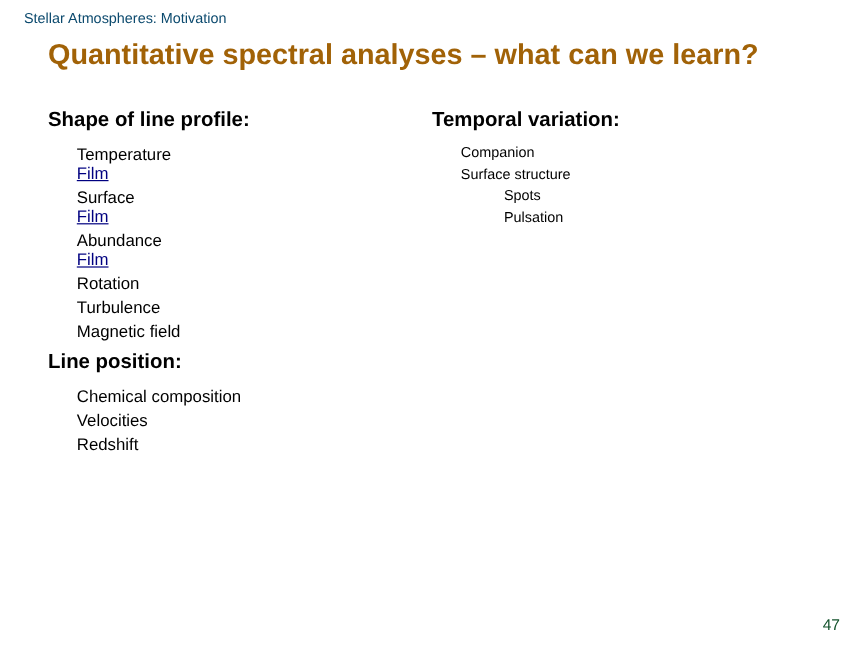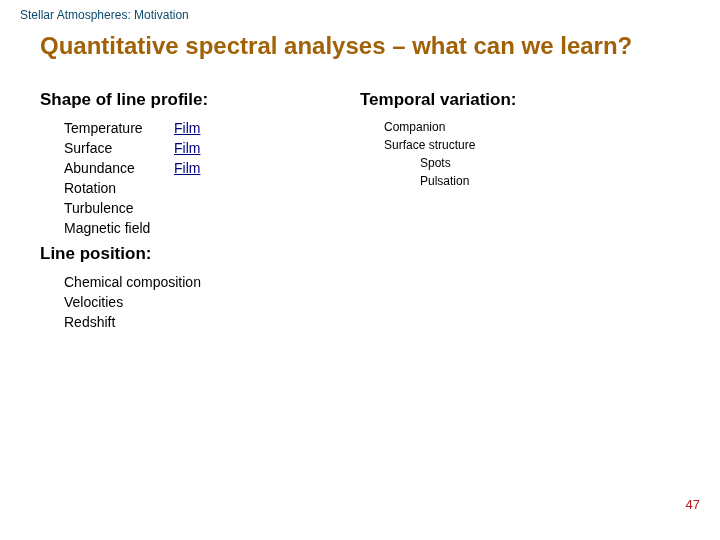--- a/index.html
+++ b/index.html
@@ -56,21 +56,21 @@
     }
 
     .section-heading {
       font-size: 17px;
       font-weight: bold;
       margin-bottom: 10px;
     }
 
     .sub-item {
       display: flex;
-      flex-direction: row;
+      flex-direction: column;
       align-items: baseline;
       margin-bottom: 4px;
       padding-left: 24px;
     }
 
     .sub-item-label {
       font-size: 14px;
       min-width: 110px;
     }
 
@@ -95,24 +95,24 @@
     }
 
     .sub-item-right {
       padding-left: 24px;
       font-size: 12px;
       margin-bottom: 4px;
     }
 
     .page-number {
       position: absolute;
-      bottom: 28px;
+      bottom: 12px;
       right: 20px;
       font-size: 13px;
-      color: #b91c1c;
+      color: #14532d;
     }
   </style>
 </head>
 <body>
 
 <div class="breadcrumb">Stellar Atmospheres:   Motivation</div>
 
 <div class="page-title">Quantitative spectral analyses – what can we learn?</div>
 
 <div class="content">

